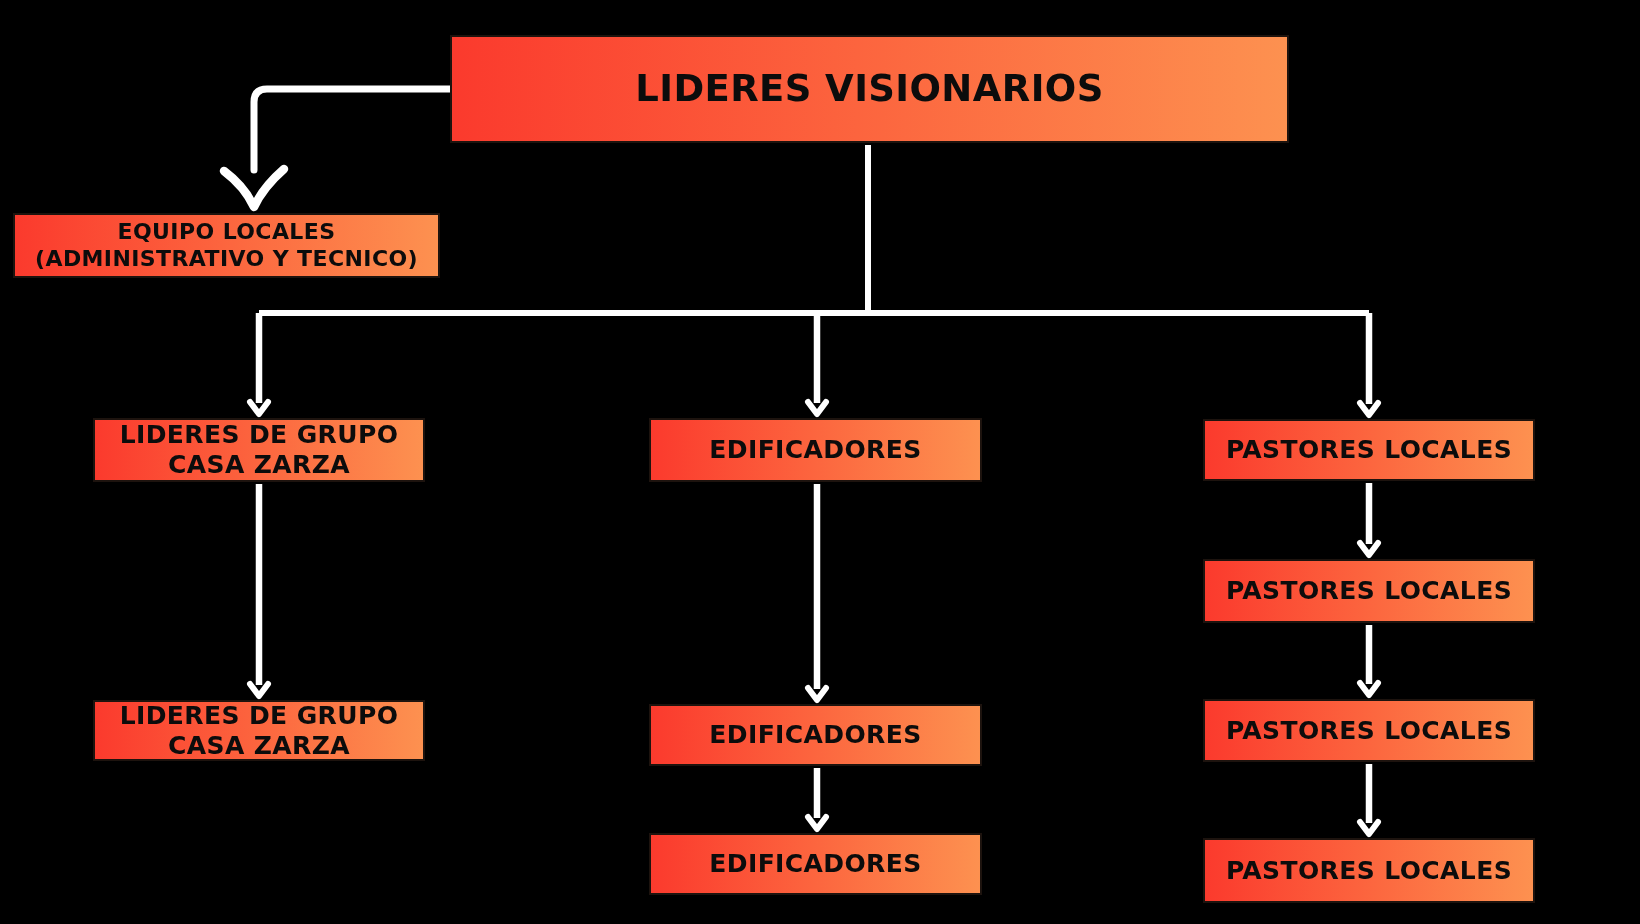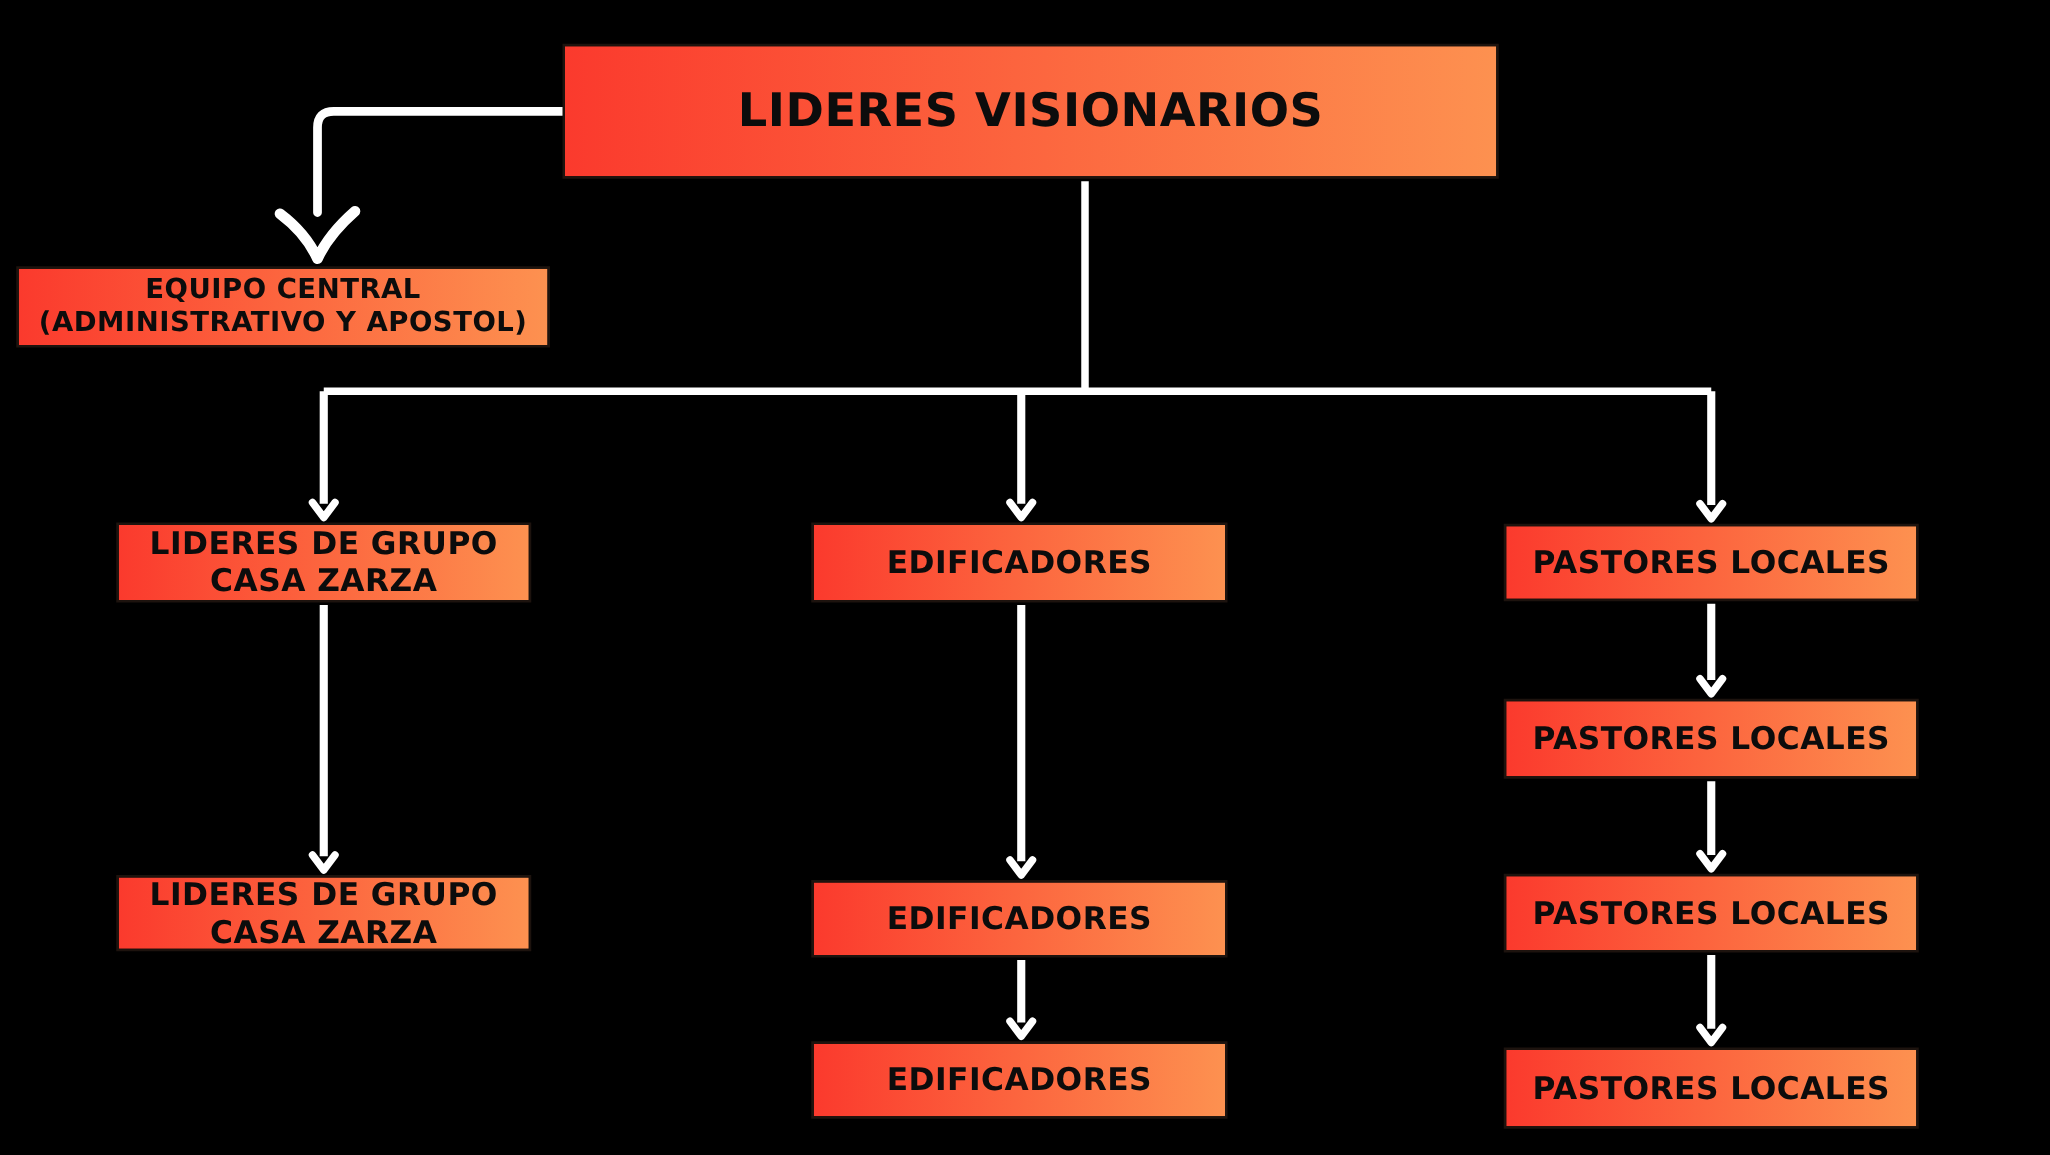--- a/index.html
+++ b/index.html
@@ -60,27 +60,27 @@
     <path class="head" d="M808,817 L817,829 L826,817"></path>
 
     <path class="shaft" d="M1369,483 V544"></path>
     <path class="head" d="M1360,543 L1369,555 L1378,543"></path>
     <path class="shaft" d="M1369,625 V684"></path>
     <path class="head" d="M1360,683 L1369,695 L1378,683"></path>
     <path class="shaft" d="M1369,764 V823"></path>
     <path class="head" d="M1360,822 L1369,834 L1378,822"></path>
   </svg>
 
-  <div class="obox title-box" style="left:450px;top:35px;width:749px;height:108px;">
+  <div class="obox title-box" style="left:450px;top:35px;width:839px;height:108px;">
     <span>LIDERES VISIONARIOS</span>
   </div>
 
   <div class="obox mid-box" style="left:13px;top:213px;width:427px;height:65px;">
-    <span>EQUIPO CENTRAL</span>
-    <span>(ADMINISTRATIVO Y APOSTOL)</span>
+    <span>EQUIPO LOCALES</span>
+    <span>(ADMINISTRATIVO Y TECNICO)</span>
   </div>
 
   <div class="obox node-box" style="left:93px;top:418px;width:332px;height:64px;">
     <span>LIDERES DE GRUPO</span>
     <span>CASA ZARZA</span>
   </div>
   <div class="obox node-box" style="left:93px;top:700px;width:332px;height:61px;">
     <span>LIDERES DE GRUPO</span>
     <span>CASA ZARZA</span>
   </div>

